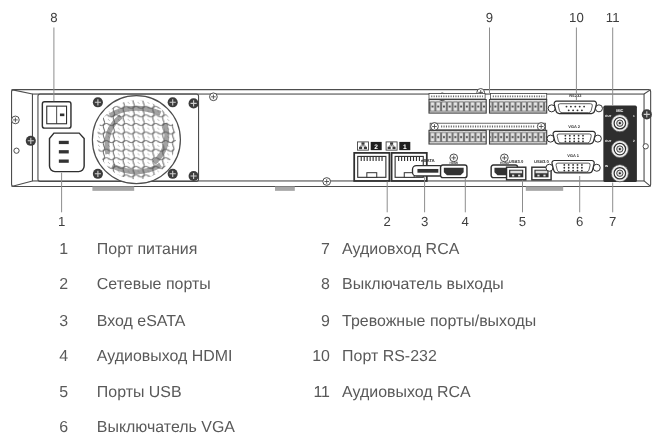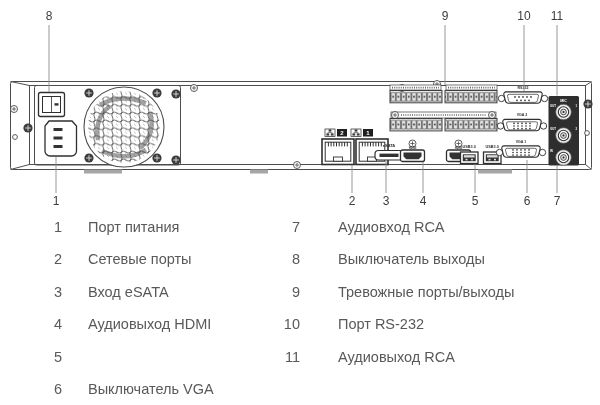--- a/index.html
+++ b/index.html
@@ -9,21 +9,21 @@
   .legend{position:absolute;left:0;top:211px;width:600px;color:#595959;
           font-size:14.5px;}
   .lcol{position:absolute;top:0;}
   .lcol-left{left:0;}
   .lcol-right{left:255px;}
   .lrow{display:flex;height:32.4px;line-height:32.4px;white-space:nowrap;}
   .lrow .num{display:inline-block;text-align:right;}
   .lcol-left .num{width:62px;}
   .lcol-left .lab{margin-left:26px;}
   .lcol-right .num{width:45px;}
-  .lcol-right .lab{margin-left:38px;}
+  .lcol-right .lab{margin-left:11px;}
   .callout-num{font-size:12px;fill:#3d3d3d;}
   .tinylbl{fill:#2f2f2f;font-weight:bold;}
   .wlbl{fill:#fff;font-weight:bold;}
 </style>
 </head>
 <body>
 
 <div class="page">
 
 <svg width="600" height="211" viewBox="0 0 600 211">
@@ -301,20 +301,21 @@
     <div class="lrow">
           <span class="num">3</span>
           <span class="lab">Вход eSATA</span>
         </div>
     <div class="lrow">
           <span class="num">4</span>
           <span class="lab">Аудиовыход HDMI</span>
         </div>
     <div class="lrow">
           <span class="num">5</span>
+          <span class="lab">Порты USB</span>
         </div>
     <div class="lrow">
           <span class="num">6</span>
           <span class="lab">Выключатель VGA</span>
         </div>
   </div>
   <div class="lcol lcol-right">
     <div class="lrow">
           <span class="num">7</span>
           <span class="lab">Аудиовход RCA</span>

